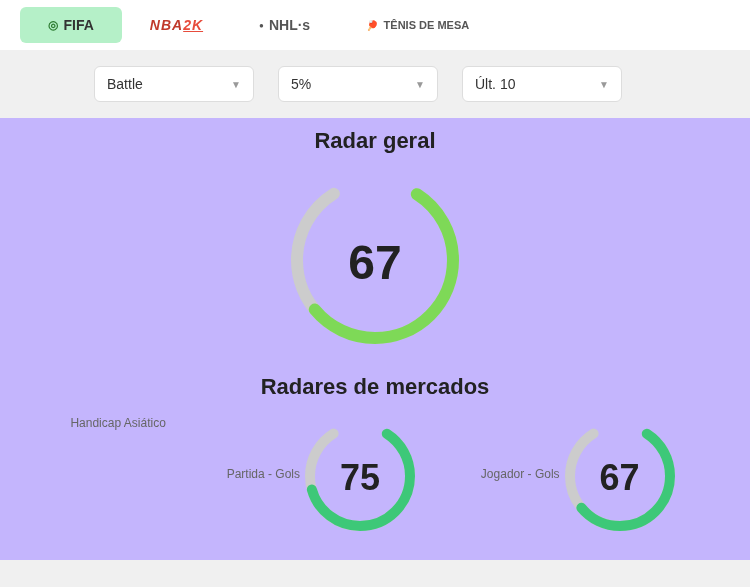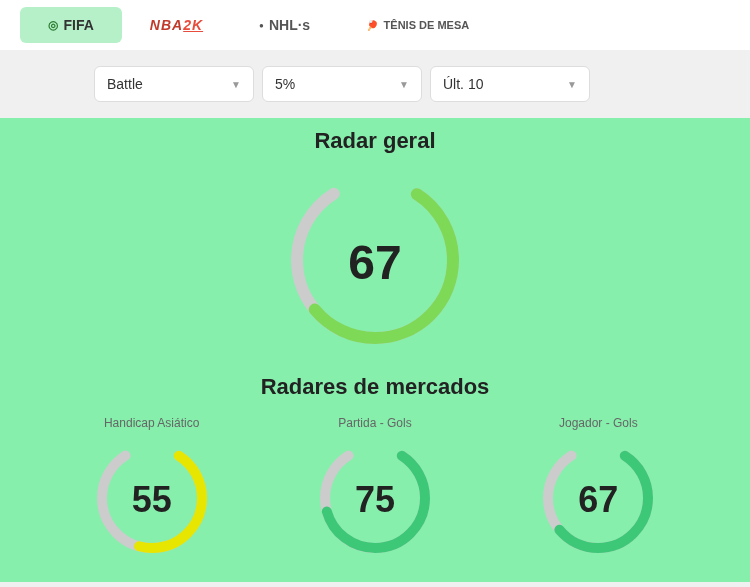--- a/index.html
+++ b/index.html
@@ -40,21 +40,21 @@
       margin-right: 5px;
       font-size: 12px;
     }
 
     
     .tab-fifa { color: #2e7d32; }
 
     
     .filters-row {
       display: flex;
-      gap: 8px;
+      gap: 24px;
       padding: 16px 94px;
       background: #f0f0f0;
     }
     .filter-select {
       display: flex;
       align-items: center;
       justify-content: space-between;
       background: #fff;
       border: 1px solid #ddd;
       border-radius: 6px;
@@ -67,21 +67,21 @@
     }
     .filter-select .chevron {
       font-size: 10px;
       color: #999;
       margin-left: 8px;
     }
 
     
     .main-content {
       padding: 10px 40px 20px;
-      background: #86efac;
+      background: #c4b5fd;
     }
 
     
     .radar-geral-section {
       text-align: center;
       margin-bottom: 20px;
     }
     .section-title {
       font-size: 22px;
       font-weight: 700;
@@ -121,21 +121,21 @@
       text-align: center;
     }
     .radares-grid {
       display: flex;
       justify-content: space-around;
       align-items: flex-start;
       margin-top: 8px;
     }
     .radar-item {
       display: flex;
-      flex-direction: column;
+      flex-direction: row;
       align-items: center;
     }
     .radar-label {
       font-size: 12px;
       color: #666;
       margin-bottom: 8px;
       text-align: center;
       max-width: 120px;
     }
 
@@ -191,24 +191,20 @@
       </div>
     </div>
   </div>
 
   <div class="radares-section">
     <div class="section-title">Radares de mercados</div>
     <div class="radares-grid" id="radares-grid">
 
     <div class="radar-item">
           <div class="radar-label">Handicap Asiático</div>
-          <div class="gauge"><svg width="120" height="120" style="transform: rotate(-90deg);">
-              <circle cx="60" cy="60" r="50" fill="none" stroke="#ccc" stroke-width="10" stroke-dasharray="257.610597594363 56.54866776461631" stroke-dashoffset="-28.274333882308138" stroke-linecap="round"></circle>
-              <circle cx="60" cy="60" r="50" fill="none" stroke="#e6e600" stroke-width="10" stroke-dasharray="141.68582867689966 172.47343668207967" stroke-dashoffset="-28.274333882308138" stroke-linecap="round"></circle>
-            </svg><span class="gauge-value gauge-value-sm">55</span></div>
         </div>
         <div class="radar-item">
           <div class="radar-label">Partida - Gols</div>
           <div class="gauge"><svg width="120" height="120" style="transform: rotate(-90deg);">
               <circle cx="60" cy="60" r="50" fill="none" stroke="#ccc" stroke-width="10" stroke-dasharray="257.610597594363 56.54866776461631" stroke-dashoffset="-28.274333882308138" stroke-linecap="round"></circle>
               <circle cx="60" cy="60" r="50" fill="none" stroke="#3dc878" stroke-width="10" stroke-dasharray="193.20794819577225 120.95131716320708" stroke-dashoffset="-28.274333882308138" stroke-linecap="round"></circle>
             </svg><span class="gauge-value gauge-value-sm">75</span></div>
         </div>
         <div class="radar-item">
           <div class="radar-label">Jogador - Gols</div>

